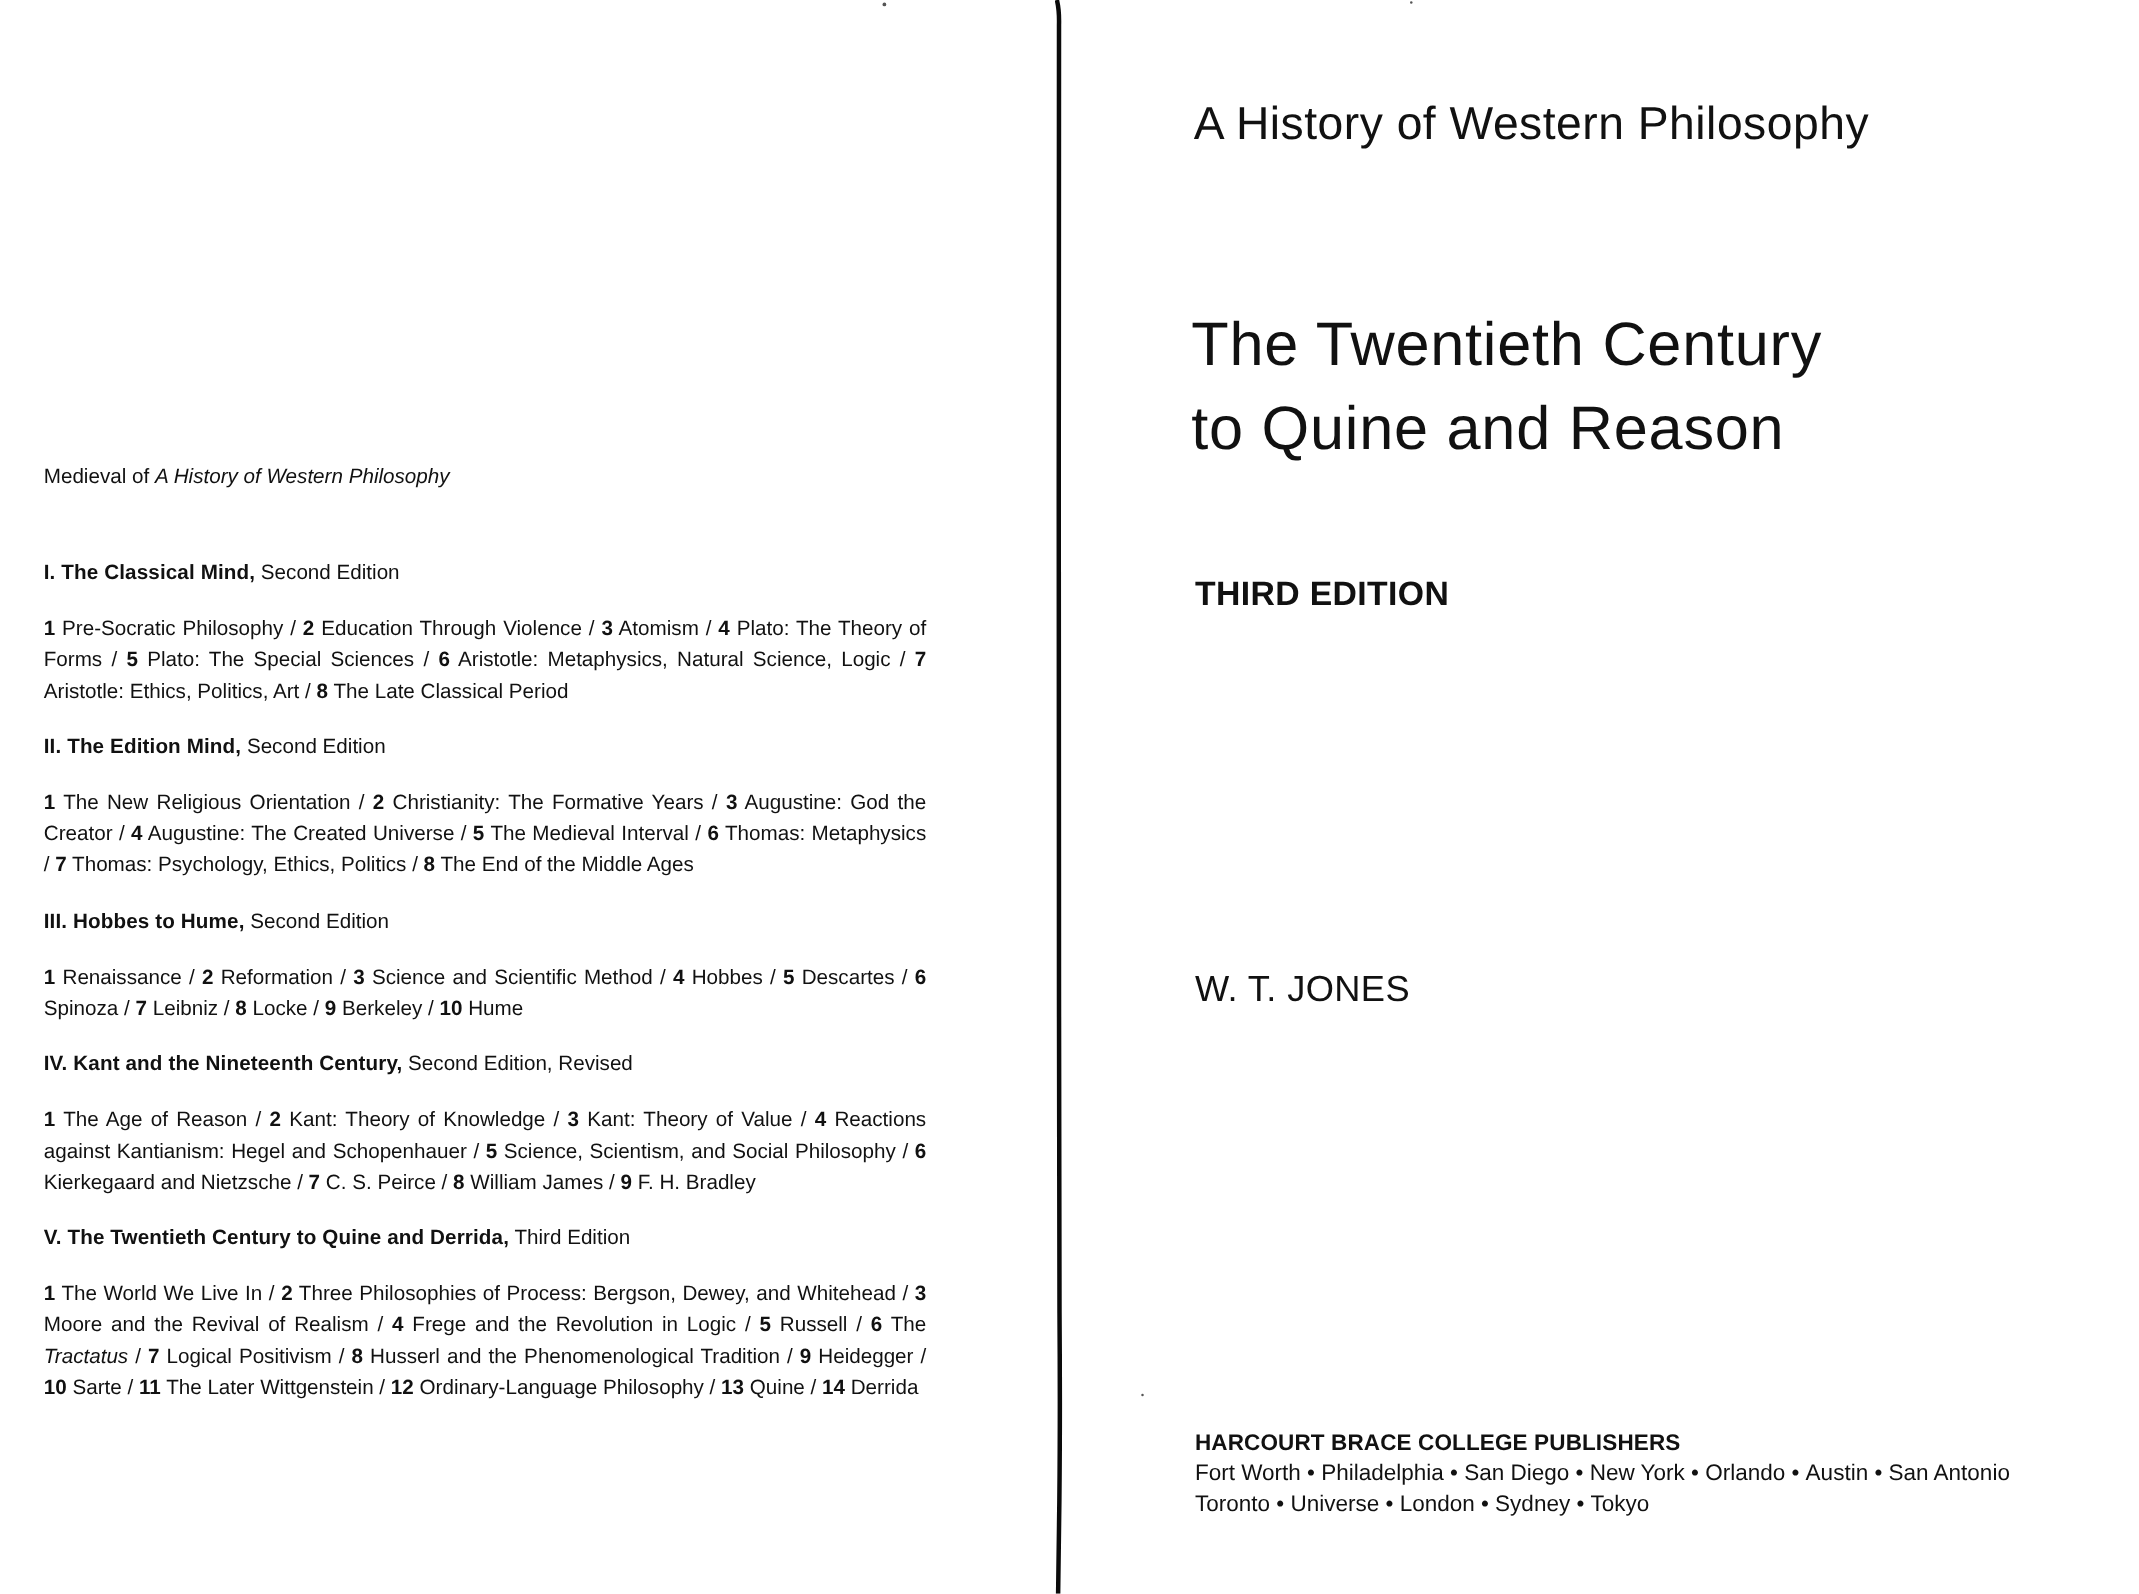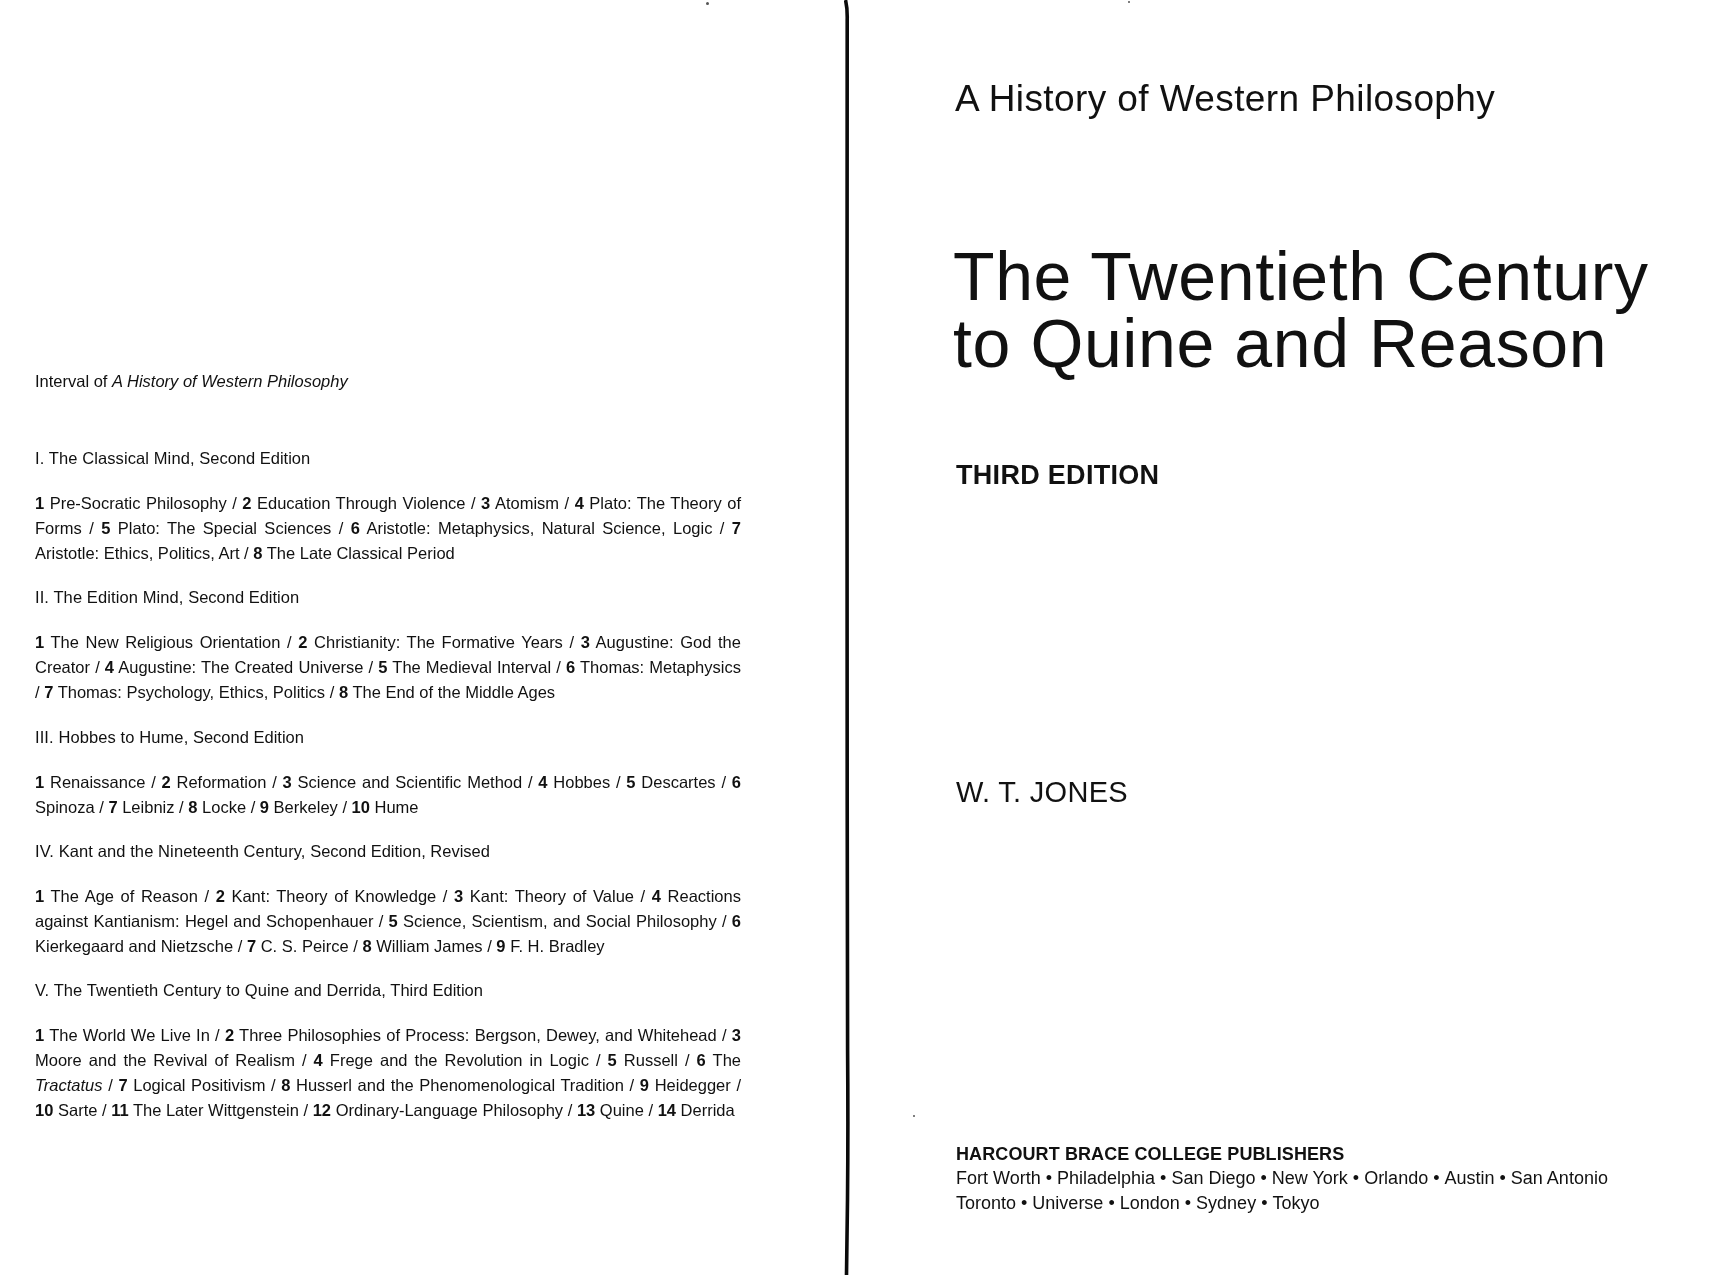--- a/index.html
+++ b/index.html
@@ -58,21 +58,21 @@
     margin: 0;
   }
   .toc-heading {
     font-size: 16.5px;
     line-height: 25px;
     height: 25px;
     margin: 0 0 20px 0;
     white-space: nowrap;
   }
   .toc-heading .vol-title {
-    font-weight: normal;
+    font-weight: bold;
     letter-spacing: 0.1px;
   }
   .toc-chapters {
     font-size: 16.5px;
     line-height: 25.1px;
     text-align: justify;
     text-align-last: left;
     margin: 0 0 19px 0;
     hyphens: manual;
   }
@@ -89,21 +89,21 @@
     left: 103px;
     top: 78px;
     font-size: 37px;
     letter-spacing: 0.4px;
     white-space: nowrap;
   }
   .main-title {
     position: absolute;
     left: 101px;
     top: 243px;
-    font-size: 68px;
+    font-size: 49px;
     line-height: 67px;
     letter-spacing: 0.6px;
     white-space: nowrap;
   }
   .main-title div { white-space: nowrap; }
   .edition {
     position: absolute;
     left: 104px;
     top: 460px;
     font-size: 27px;
@@ -154,21 +154,21 @@
     position: absolute;
     background: #555;
     border-radius: 50%;
   }
 </style>
 </head>
 <body>
 
 <div class="page page-left">
   <div class="contents-caption">
-    <span>Interval of </span><em>A History of Western Philosophy</em>
+    <span>Medieval of </span><em>A History of Western Philosophy</em>
   </div>
 
   <div class="toc" id="toc">
 
   <div class="toc-volume">
         <div class="toc-heading"><span class="vol-title">I. The Classical Mind,</span> <span class="vol-edition">Second Edition</span></div>
         <div class="toc-chapters"><span class="chapter"><span class="num">1</span> <span class="chapter-title">Pre-Socratic Philosophy</span></span> / <span class="chapter"><span class="num">2</span> <span class="chapter-title">Education Through Violence</span></span> / <span class="chapter"><span class="num">3</span> <span class="chapter-title">Atomism</span></span> / <span class="chapter"><span class="num">4</span> <span class="chapter-title">Plato: The The­ory of Forms</span></span> / <span class="chapter"><span class="num">5</span> <span class="chapter-title">Plato: The Special Sciences</span></span> / <span class="chapter"><span class="num">6</span> <span class="chapter-title">Aristotle: Metaphysics, Natural Science, Logic</span></span> / <span class="chapter"><span class="num">7</span> <span class="chapter-title">Aristotle: Ethics, Politics, Art</span></span> / <span class="chapter"><span class="num">8</span> <span class="chapter-title">The Late Classical Period</span></span></div>
       </div>
       <div class="toc-volume">
         <div class="toc-heading"><span class="vol-title">II. The Edition Mind,</span> <span class="vol-edition">Second Edition</span></div>

